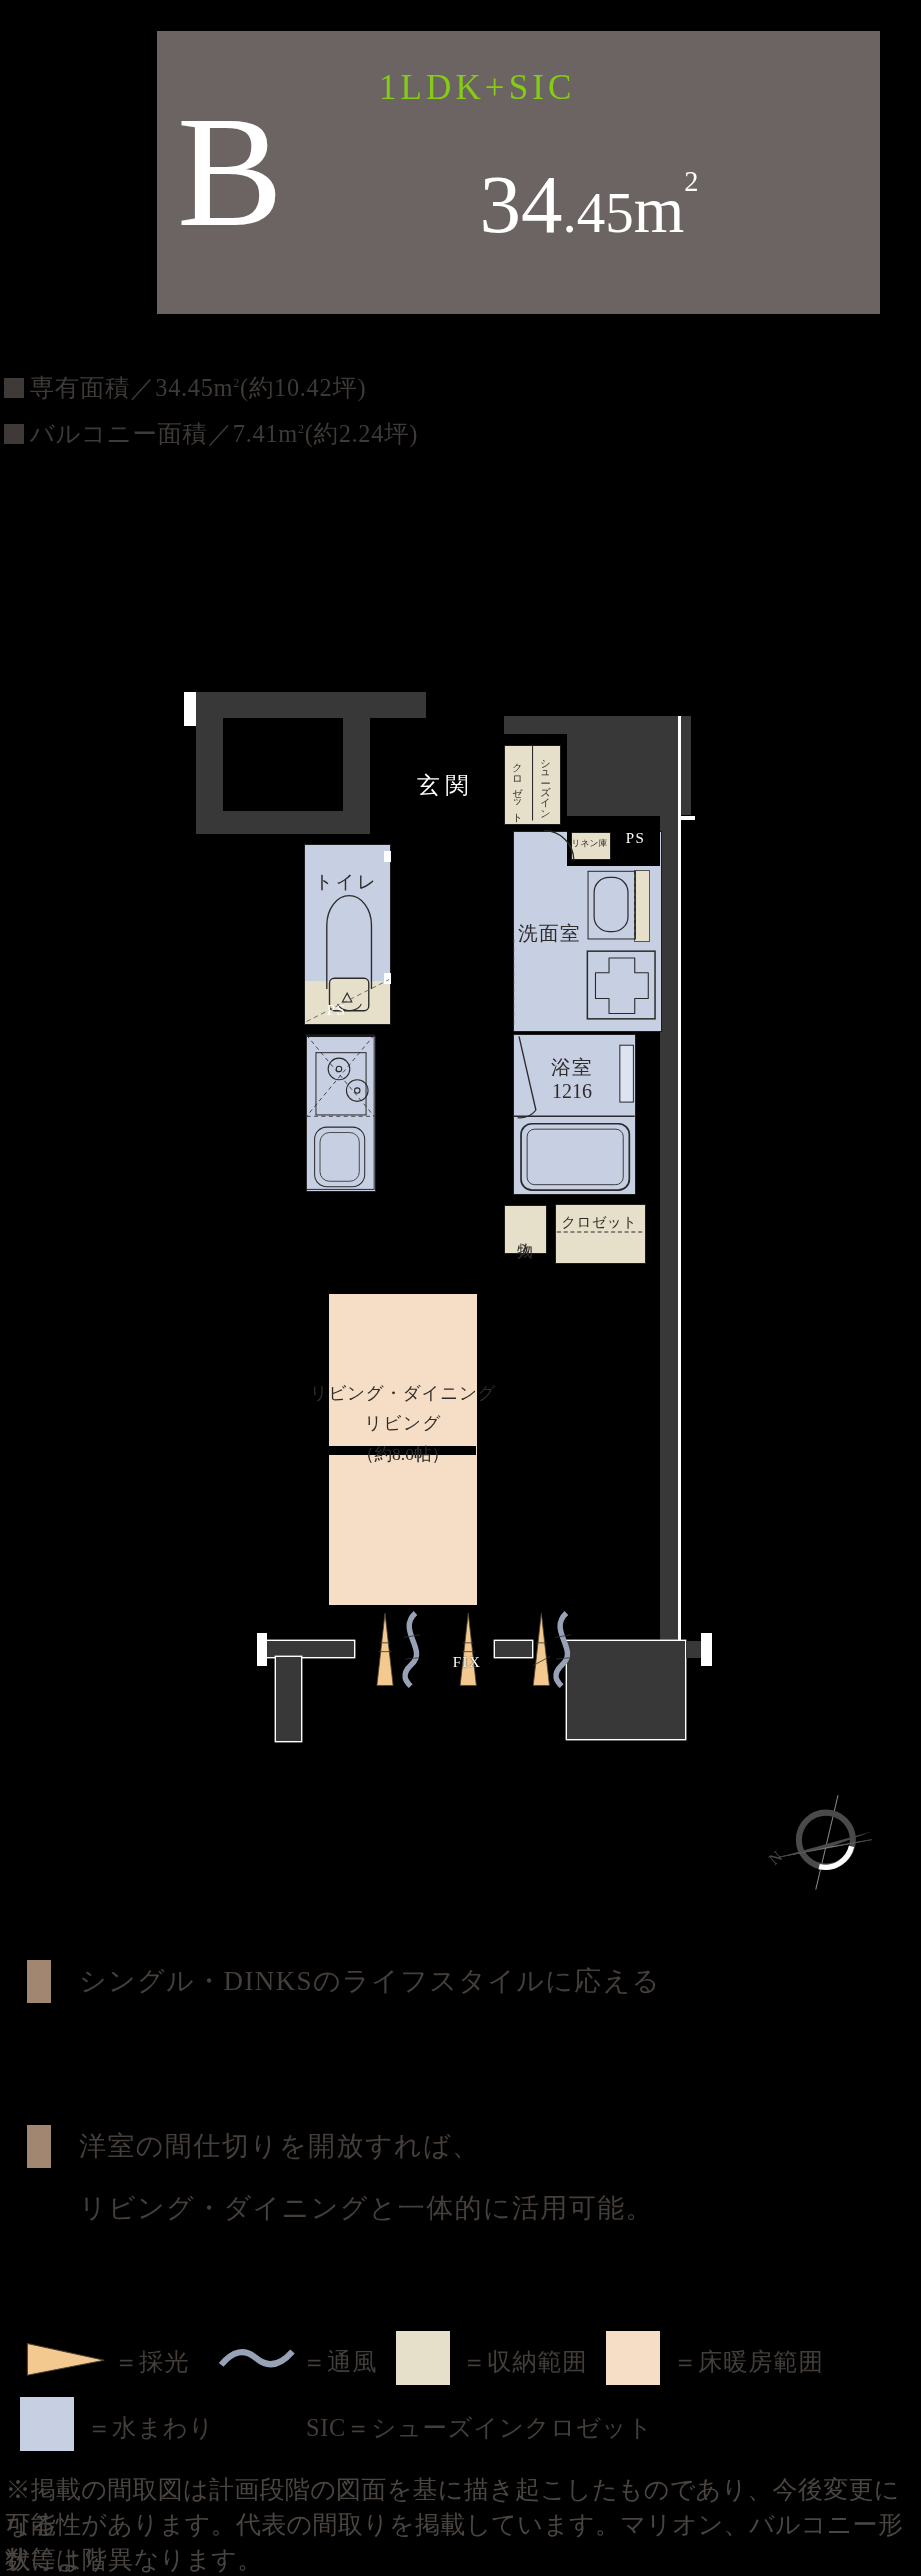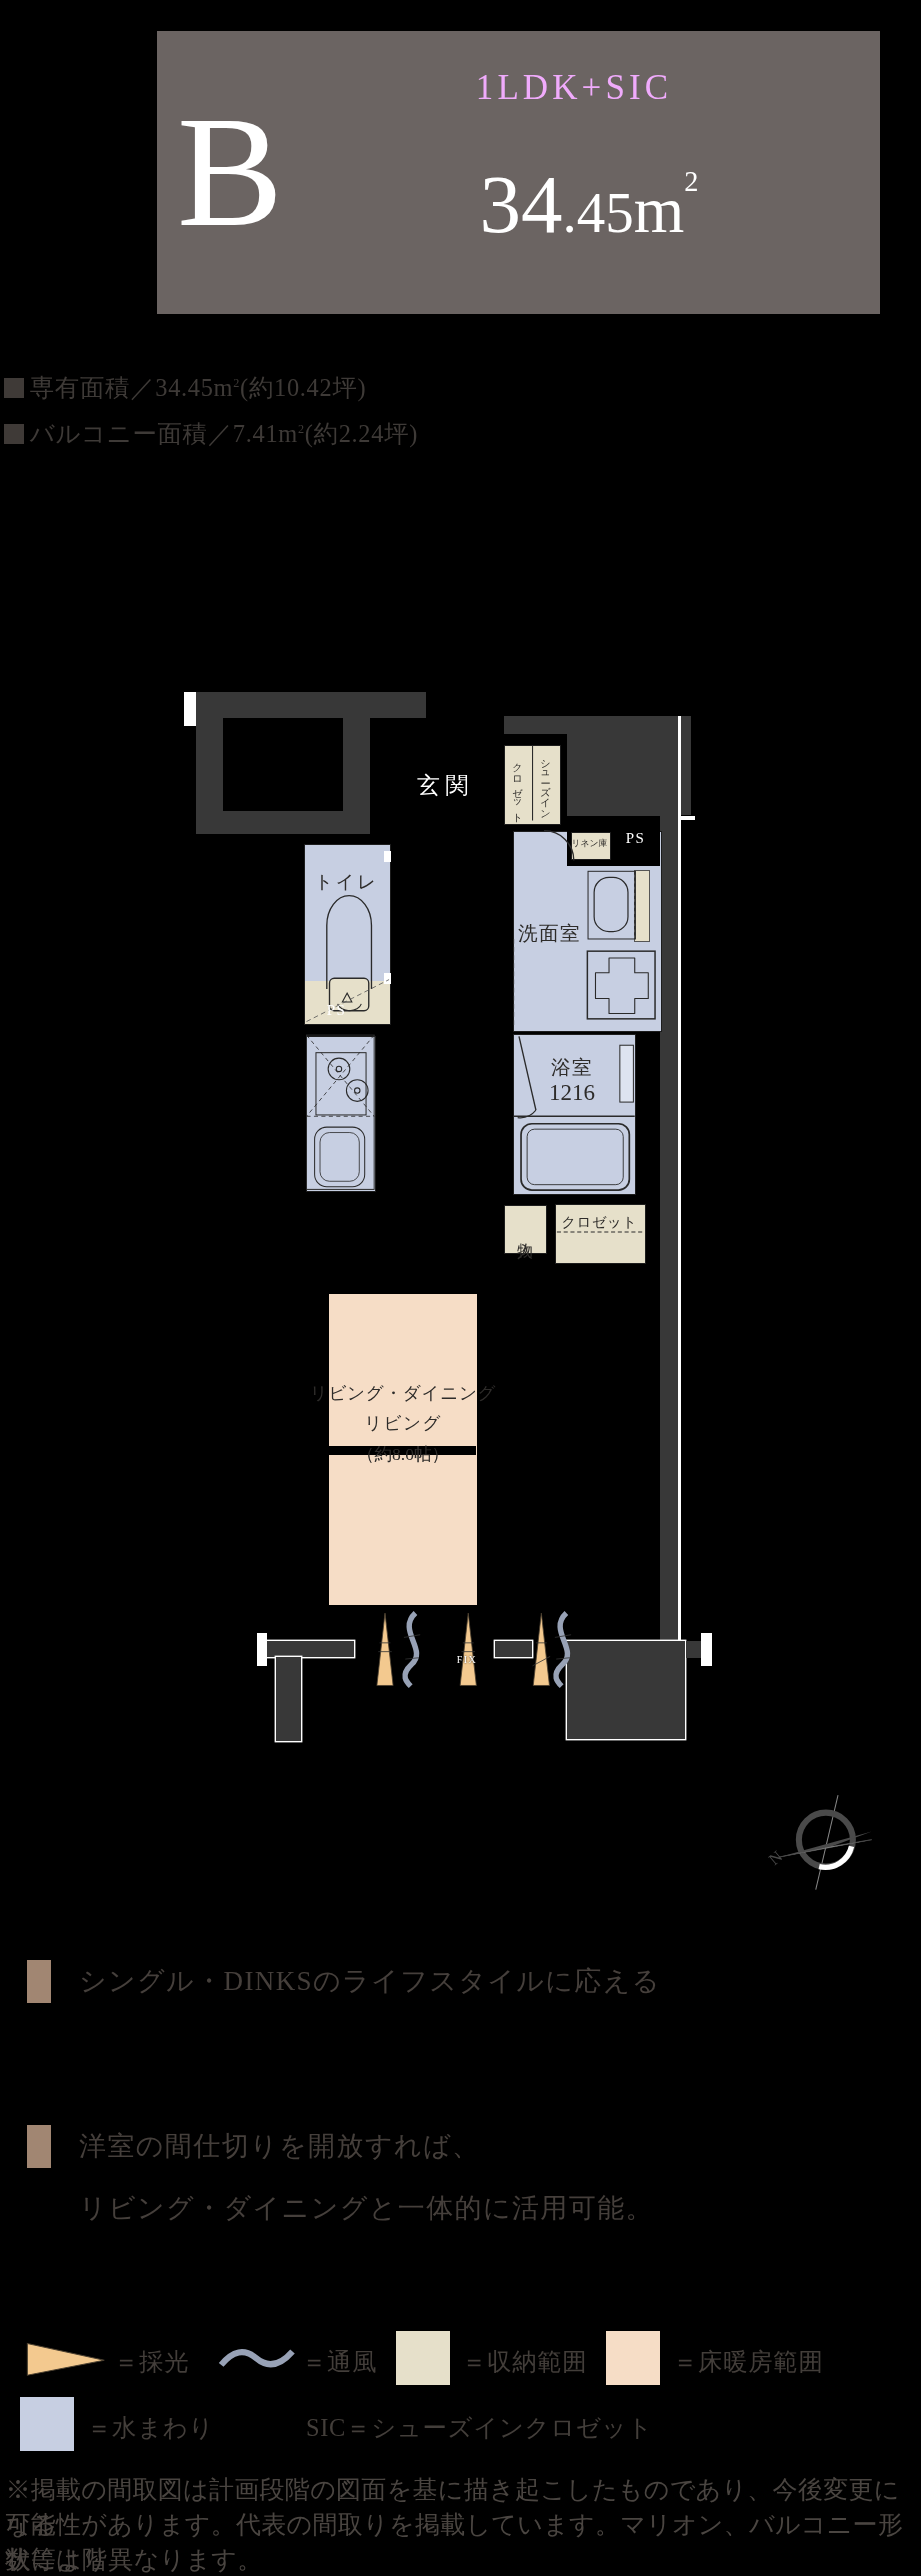--- a/index.html
+++ b/index.html
@@ -2,21 +2,21 @@
 <html style="font-size:10.8px"><head>
 <meta charset="utf-8">
 <style>
   html,body{margin:0;padding:0;background:#000;}
   .page{position:relative;width:921px;height:2576px;background:#000;overflow:hidden;
         font-family:"Liberation Serif","DejaVu Serif",serif;}
   .abs{position:absolute;}
   
   .header-box{left:157px;top:31px;width:723px;height:283px;background:#6b6462;color:#fff;}
   .type-b{left:169px;top:39px;width:122px;height:271px;font-size:159px;line-height:264px;text-align:center;color:#fff;}
-  .layout-label{left:364px;top:68px;width:420px;text-align:center;font-size:35px;letter-spacing:4.1px;color:#f0abfc;}
+  .layout-label{left:379px;top:68px;width:420px;font-size:35px;letter-spacing:4.1px;color:#84cc16;}
   .area-big{left:379px;top:156px;width:420px;text-align:center;color:#fff;}
   .area-big .n1{font-size:83px;}
   .area-big .n2{font-size:57px;}
   .area-big .u{font-size:65px;}
   .area-big sup{font-size:28.4px;vertical-align:41px;}
   
   .info-row{left:4.1px;width:609px;height:34px;color:#3e3a37;font-size:24.4px;letter-spacing:0.7px;display:flex;align-items:center;}
   .info-row .sq{width:20.3px;height:20.3px;background:#3f3a37;margin-right:5.4px;flex:0 0 auto;}
   .info-row sup{font-size:12.2px;vertical-align:9.5px;}
   
@@ -177,27 +177,27 @@
 
     <div class="wlabel" style="left:398px;top:770px;width:95px;font-size:23px;letter-spacing:5.4px;">玄関</div>
     <div class="plabel vert" style="left:538px;top:750px;height:68px;font-size:10.2px;letter-spacing:0.7px;">シューズイン</div>
     <div class="plabel vert" style="left:510px;top:753px;height:68px;font-size:10.2px;letter-spacing:0.7px;">クロゼット</div>
     <div class="plabel" style="left:571px;top:838px;width:37px;font-size:8.8px;">リネン庫</div>
     <div class="wlabel" style="left:615px;top:830px;width:41px;font-size:15px;letter-spacing:1.4px;">PS</div>
     <div class="plabel" style="left:306px;top:869px;width:81px;font-size:18.3px;letter-spacing:2.7px;">トイレ</div>
     <div class="wlabel" style="left:316px;top:1002px;width:41px;font-size:15px;letter-spacing:1.4px;">PS</div>
     <div class="plabel" style="left:509px;top:920px;width:81px;font-size:19.6px;letter-spacing:1.4px;">洗面室</div>
     <div class="plabel" style="left:535px;top:1054px;width:74px;font-size:19.6px;letter-spacing:1.4px;">浴室</div>
-    <div class="plabel" style="left:535px;top:1080px;width:74px;font-size:23px;">1216</div>
+    <div class="plabel" style="left:535px;top:1080px;width:74px;font-size:20px;">1216</div>
     <div class="plabel vert" style="left:514px;top:1212px;height:38px;font-size:15.6px;">物入</div>
     <div class="plabel" style="left:556px;top:1213px;width:87px;font-size:14.2px;letter-spacing:0.7px;">クロゼット</div>
     <div class="plabel" style="left:308px;top:1381px;width:190px;font-size:17.6px;letter-spacing:0.7px;z-index:3;">リビング・ダイニング</div>
     <div class="plabel" style="left:308px;top:1411px;width:190px;font-size:17.6px;letter-spacing:1.4px;z-index:3;">リビング</div>
     <div class="plabel" style="left:308px;top:1442px;width:190px;font-size:17.6px;z-index:3;">（約8.0帖）</div>
-    <div class="wlabel" style="left:440px;top:1654px;width:54px;font-size:10px;letter-spacing:1.4px;text-shadow:0 0 2px #000;">FIX</div>
+    <div class="wlabel" style="left:440px;top:1654px;width:54px;font-size:15px;letter-spacing:1.4px;text-shadow:0 0 2px #000;">FIX</div>
 
     <svg class="abs" style="left:758px;top:1787px;" width="129" height="108" viewBox="0 0 190 160">
       <line x1="118" y1="12" x2="85" y2="152" stroke="#888" stroke-width="1.5"></line>
       <circle cx="100" cy="78" r="40" fill="none" stroke="#4a4a4a" stroke-width="9"></circle>
       <path d="M138,88 A40,40 0 0 1 90,118" fill="none" stroke="#fff" stroke-width="8"></path>
       <polygon points="30,104 168,66 108,88" fill="#4a4a4a"></polygon>
       <polygon points="30,104 108,88 168,78" fill="#fff" stroke="#4a4a4a" stroke-width="1"></polygon>
       <text x="18" y="116" font-size="24" fill="#4a4a4a" transform="rotate(-40 22 108)" font-family="Liberation Serif, DejaVu Serif, serif">N</text>
     </svg>
   </div>

